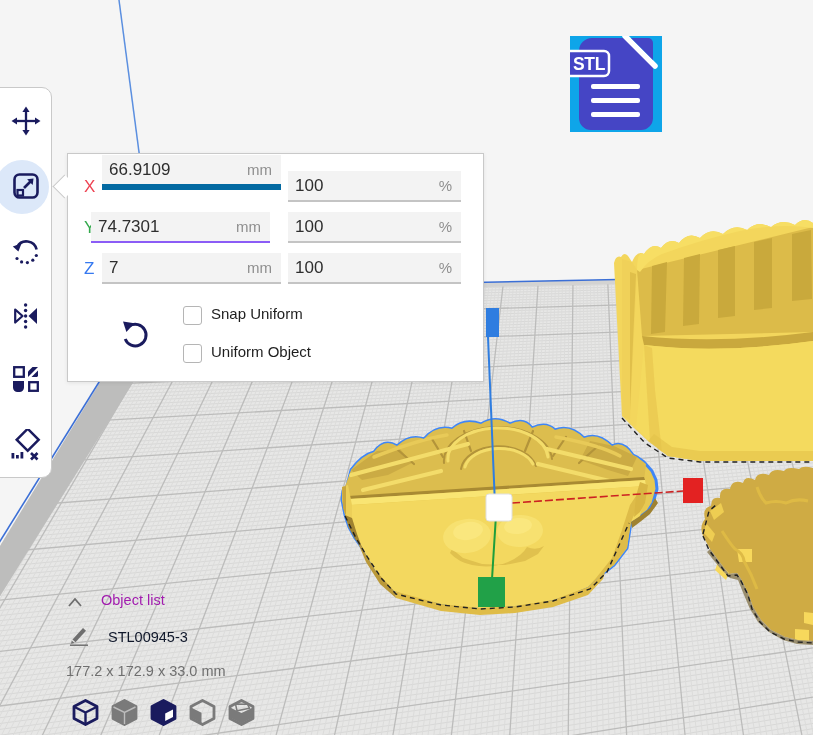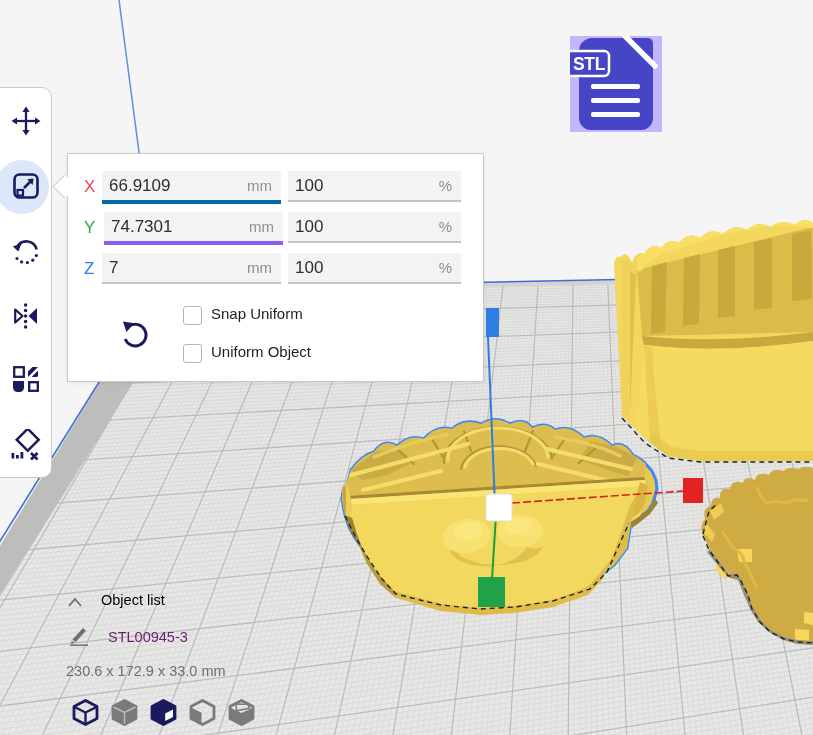--- a/index.html
+++ b/index.html
@@ -471,21 +471,21 @@
 
 <line x1="495" y1="505" x2="488" y2="337" stroke="#2f7de0" stroke-width="2"></line>
 <line x1="496" y1="515" x2="492" y2="579" stroke="#1d9e3c" stroke-width="2"></line>
 <line x1="512" y1="503" x2="683" y2="491" stroke="#cc2222" stroke-width="1.6" stroke-dasharray="8 3"></line>
 <rect x="486" y="308" width="13" height="29" fill="#2f7de0"></rect>
 <rect x="478" y="577" width="27" height="30" fill="#21a148"></rect>
 <rect x="683" y="478" width="20" height="25" fill="#e32222"></rect>
 <rect x="486" y="494" width="26" height="27" rx="3" fill="#ffffff" stroke="#e0e0e0" stroke-width="1"></rect>
 
 </svg>
-<div style="position:absolute;left:570px;top:36px;width:92px;height:96px;background:#c4b5fd">
+<div style="position:absolute;left:570px;top:36px;width:92px;height:96px;background:#0ea5e9">
 <svg width="92" height="96" viewBox="0 0 92 96">
  <path d="M21,2 h32 a7,7 0 0 1 5,2.1 L80.9,26 a7,7 0 0 1 2.1,5 v51 a12,12 0 0 1 -12,12 h-50 a12,12 0 0 1 -12,-12 v-67 a13,13 0 0 1 13,-13 Z" fill="#4545c5"></path>
  <path d="M55,0 L85,30" stroke="#ffffff" stroke-width="5.5" stroke-linecap="round"></path>
  <path d="M61,2 L83,24 83,7 a5,5 0 0 0 -5,-5 Z" fill="#4545c5"></path>
  <rect x="-4" y="15" width="43" height="25" rx="5" fill="#4545c5" stroke="#ffffff" stroke-width="2.5"></rect>
  <text x="3" y="34" font-family="Liberation Sans, sans-serif" font-size="17.5" font-weight="bold" fill="#ffffff" letter-spacing="-0.3">STL</text>
  <rect x="21" y="48" width="49" height="5" rx="2" fill="#ffffff"></rect>
  <rect x="21" y="62" width="49" height="5" rx="2" fill="#ffffff"></rect>
  <rect x="21" y="76" width="49" height="5" rx="2" fill="#ffffff"></rect>
 </svg></div>
@@ -559,35 +559,35 @@
 </g>
 <path d="M22,24 l6.5,6.5 M28.5,24 l-6.5,6.5" stroke="#1a1b5e" stroke-width="2.7"></path>
 </svg>
     </div>
 </div>
 <div style="position:absolute;left:67px;top:153px;width:417px;height:229px;background:#ffffff;
 border:1px solid #c9c9c9;box-sizing:border-box;box-shadow:0 1px 4px rgba(0,0,0,0.08)">
 
 <div style="position:absolute;left:16px;top:17px;width:10px;height:31px;line-height:31px;
  font-size:17px;color:#ee4353;text-align:center">X</div>
-<div style="position:absolute;left:34px;top:17px;width:179px;height:29px;background:#f3f3f3;
- border-bottom:4px solid #0369a1">
+<div style="position:absolute;left:34px;top:1px;width:179px;height:29px;background:#f3f3f3;
+ border-bottom:6px solid #0369a1">
  <div style="position:absolute;left:7px;top:0;height:29px;line-height:30px;font-size:17px;color:#2e2e2e">66.9109</div>
  <div style="position:absolute;right:9px;top:0;height:29px;line-height:30px;font-size:15px;color:#8f8f8f">mm</div>
 </div>
 <div style="position:absolute;left:220px;top:17px;width:173px;height:29px;background:#f3f3f3;
  border-bottom:2px solid #c4c4c4">
  <div style="position:absolute;left:7px;top:0;height:29px;line-height:30px;font-size:17px;color:#2e2e2e">100</div>
  <div style="position:absolute;right:9px;top:0;height:29px;line-height:30px;font-size:15px;color:#8f8f8f">%</div>
 </div>
 
 <div style="position:absolute;left:16px;top:58px;width:10px;height:31px;line-height:31px;
  font-size:17px;color:#33a94c;text-align:center">Y</div>
-<div style="position:absolute;left:36px;top:58px;width:179px;height:29px;background:#f3f3f3;
- border-bottom:4px solid #8b5cf6">
+<div style="position:absolute;left:23px;top:58px;width:179px;height:29px;background:#f3f3f3;
+ border-bottom:2px solid #8b5cf6">
  <div style="position:absolute;left:7px;top:0;height:29px;line-height:30px;font-size:17px;color:#2e2e2e">74.7301</div>
  <div style="position:absolute;right:9px;top:0;height:29px;line-height:30px;font-size:15px;color:#8f8f8f">mm</div>
 </div>
 <div style="position:absolute;left:220px;top:58px;width:173px;height:29px;background:#f3f3f3;
  border-bottom:2px solid #c4c4c4">
  <div style="position:absolute;left:7px;top:0;height:29px;line-height:30px;font-size:17px;color:#2e2e2e">100</div>
  <div style="position:absolute;right:9px;top:0;height:29px;line-height:30px;font-size:15px;color:#8f8f8f">%</div>
 </div>
 
 <div style="position:absolute;left:16px;top:99px;width:10px;height:31px;line-height:31px;
@@ -614,28 +614,28 @@
 <div style="position:absolute;left:115px;top:190px;width:19px;height:19px;background:#ffffff;
  border:1px solid #b5b5b5;border-radius:3px;box-sizing:border-box"></div>
 <div style="position:absolute;left:143px;top:189px;font-size:15px;color:#1e1e1e">Uniform Object</div>
 </div>
 <div style="position:absolute;left:56px;top:178px;width:16px;height:16px;background:#ffffff;
 border-left:1px solid #c9c9c9;border-bottom:1px solid #c9c9c9;transform:rotate(45deg)"></div>
 
 <div style="position:absolute;left:68px;top:593px"><svg width="14" height="9" viewBox="0 0 14 9">
 <path d="M1,8 L7,1 13,8" fill="none" stroke="#6f6f6f" stroke-width="1.8"></path>
     </svg></div>
-<div style="position:absolute;left:101px;top:592px;font-size:14.5px;color:#000000">Object list</div>
+<div style="position:absolute;left:101px;top:592px;font-size:14.5px;color:#a21caf">Object list</div>
 <div style="position:absolute;left:69px;top:626px"><svg width="22" height="20" viewBox="0 0 22 20">
 <path d="M3.5,13.5 L14,2 17,4.8 6.5,16.3 Z" fill="#6f6f6f"></path>
 <path d="M2.8,14.5 L2,17.8 5.5,17.1 Z" fill="#6f6f6f"></path>
 <line x1="1" y1="19.2" x2="19" y2="19.2" stroke="#6f6f6f" stroke-width="1.5"></line>
     </svg></div>
-<div style="position:absolute;left:108px;top:629px;font-size:14.5px;color:#701a75">STL00945-3</div>
-<div style="position:absolute;left:66px;top:663px;font-size:14.5px;color:#6f6f6f">230.6 x 172.9 x 33.0 mm</div>
+<div style="position:absolute;left:108px;top:629px;font-size:14.5px;color:#0f172a">STL00945-3</div>
+<div style="position:absolute;left:66px;top:663px;font-size:14.5px;color:#6f6f6f">177.2 x 172.9 x 33.0 mm</div>
 <div style="position:absolute;left:72px;top:699px"><svg width="27" height="27" viewBox="0 0 27 27">
 <path d="M13.5,1.5 L25,7.5 25,19.5 13.5,25.5 2,19.5 2,7.5 Z" fill="none" stroke="#1a1b5e" stroke-width="2.8" stroke-linejoin="round"></path>
 <path d="M2.5,8 L13.5,13.5 24.5,8 M13.5,13.5 V25" fill="none" stroke="#1a1b5e" stroke-width="2.4"></path>
     </svg></div>
 <div style="position:absolute;left:111px;top:699px"><svg width="27" height="27" viewBox="0 0 27 27">
 <path d="M13.5,1.5 L25,7.5 25,19.5 13.5,25.5 2,19.5 2,7.5 Z" fill="#7a7a7a" stroke="#7a7a7a" stroke-width="2.8" stroke-linejoin="round"></path>
 <path d="M2.5,8 L13.5,13.5 24.5,8 M13.5,13.5 V25" fill="none" stroke="#ffffff" stroke-width="1.4" opacity="0.5"></path>
     </svg></div>
 <div style="position:absolute;left:150px;top:699px"><svg width="27" height="27" viewBox="0 0 27 27">
 <path d="M13.5,1.5 L25,7.5 25,19.5 13.5,25.5 2,19.5 2,7.5 Z" fill="#1a1b5e" stroke="#1a1b5e" stroke-width="2.8" stroke-linejoin="round"></path>

